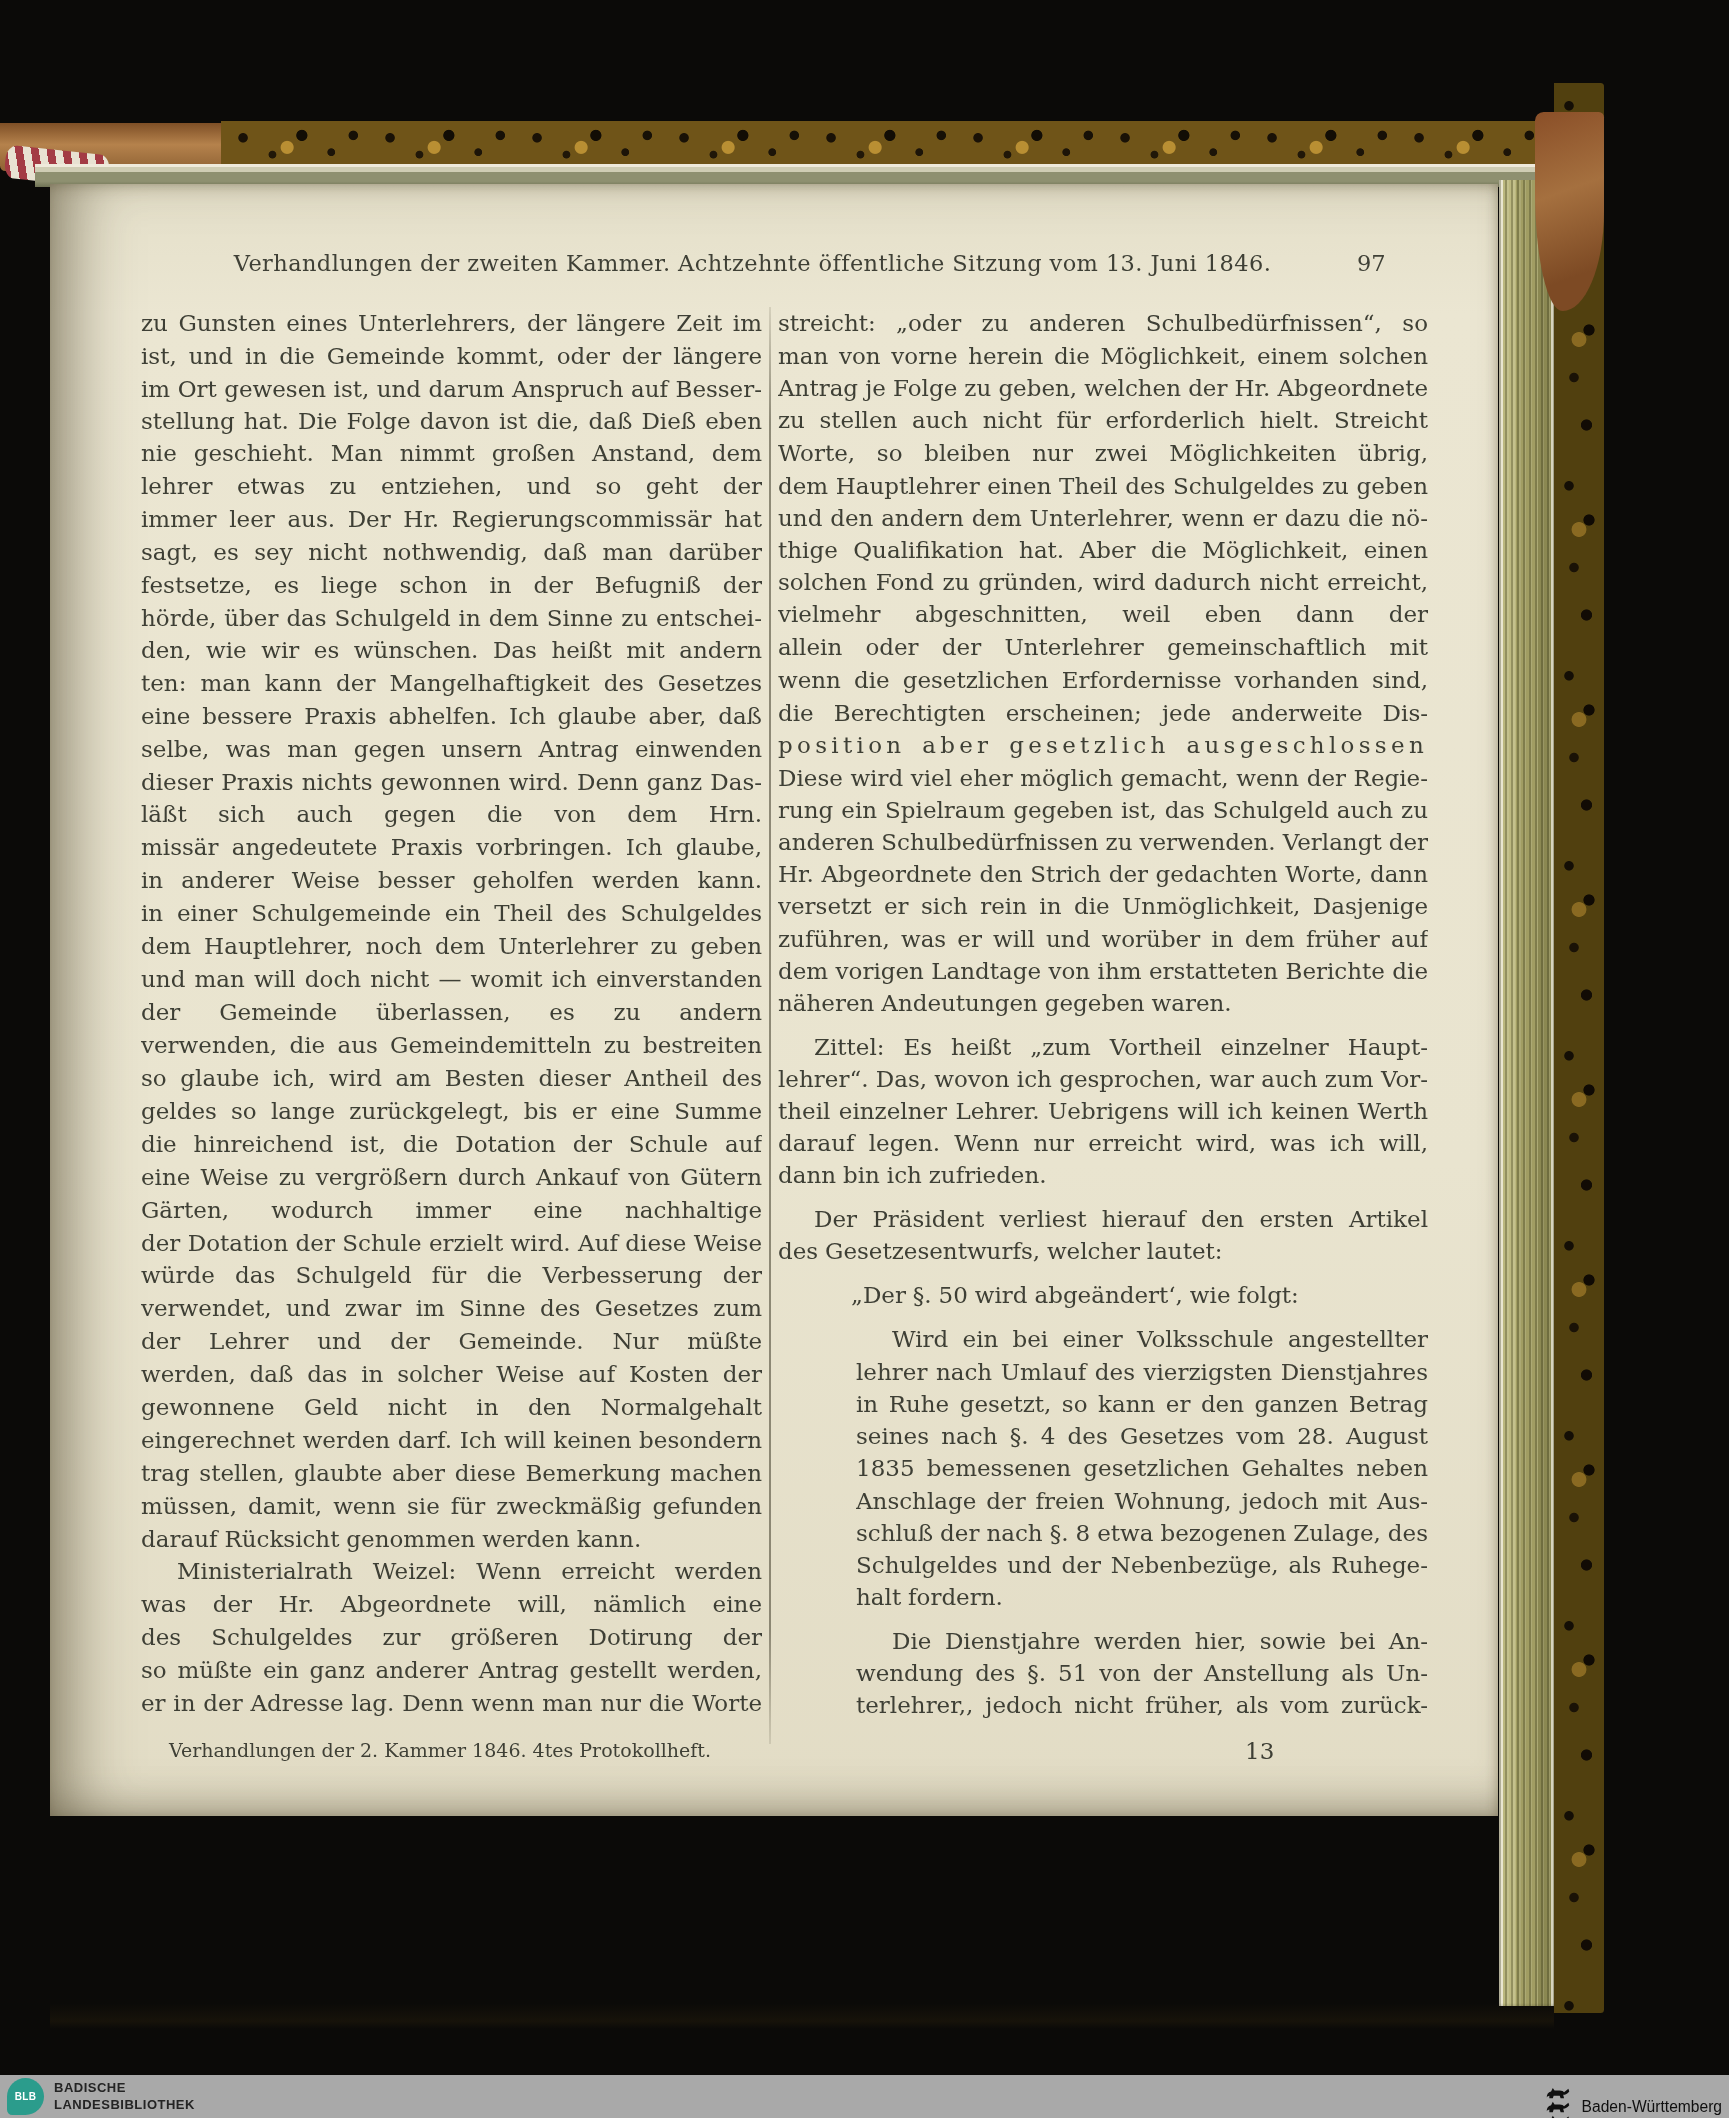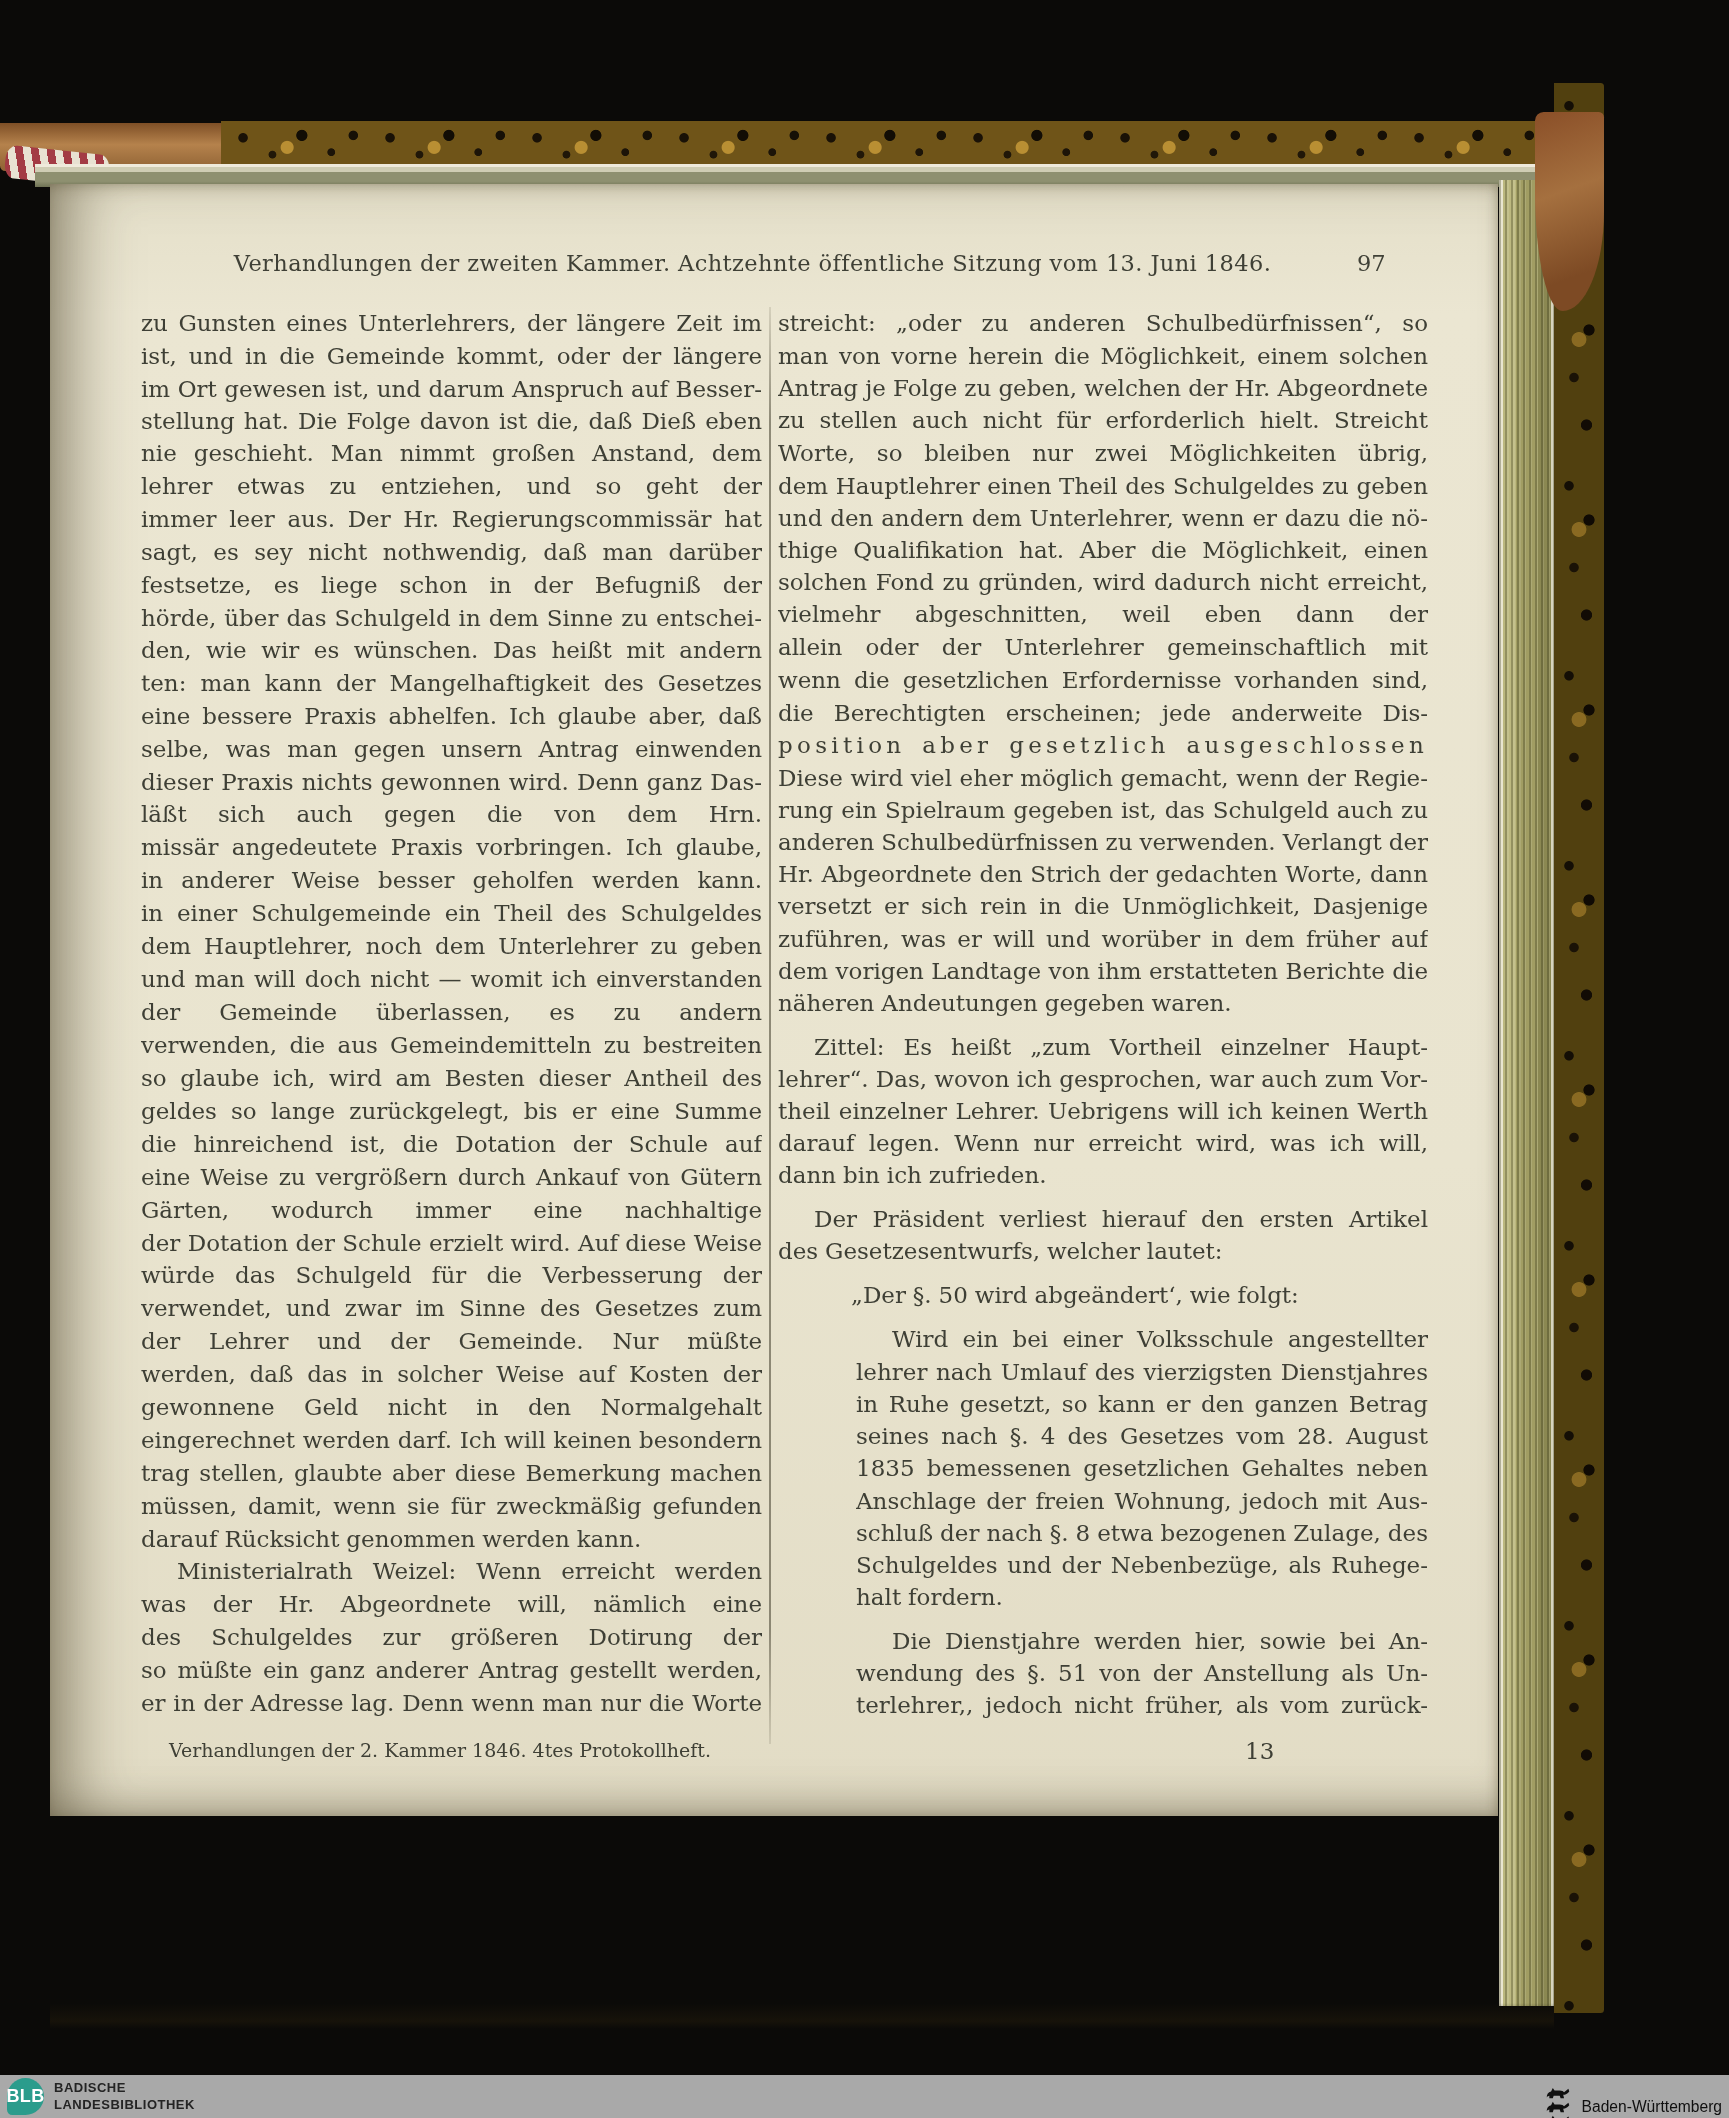--- a/index.html
+++ b/index.html
@@ -67,21 +67,21 @@
   .tl.b{margin-left:78px;}
   .tl.b2{margin-left:73px;}
   .tl.sp{letter-spacing:4.3px;}
   .tl.sig{text-align-last:left;margin-left:467px;margin-top:14px;}
   .page-footer{position:absolute;left:119px;top:1555px;font-size:19px;color:#3f4036;}
 
   
   .bottom-bar{position:absolute;left:0;top:2075px;width:1729px;height:43px;background:#a9a9a9;}
   .blb-logo{position:absolute;left:7px;top:2.6px;width:37px;height:37px;background:#2b9c8c;
     border-radius:50% 50% 50% 14%;display:flex;align-items:center;justify-content:center;}
-  .blb-logo span{color:#ffffff;font-family:"Liberation Sans",sans-serif;font-weight:bold;font-size:18px;letter-spacing:0.3px;}
+  .blb-logo span{color:#ffffff;font-family:"Liberation Sans",sans-serif;font-weight:bold;font-size:10px;letter-spacing:0.3px;}
   .lib-name{position:absolute;left:54px;top:3.5px;font-family:"Liberation Sans",sans-serif;
     font-weight:bold;font-size:13px;line-height:17.3px;color:#242424;letter-spacing:0.5px;}
   .bw-group{position:absolute;right:7px;top:10px;height:43px;display:flex;align-items:center;gap:10.4px;}
   .lions{width:26px;height:40px;display:block;}
   .bw-label{font-family:"Liberation Sans",sans-serif;font-size:15.6px;color:#101010;}
 </style>
 </head>
 <body>
 
 <div class="stage">

